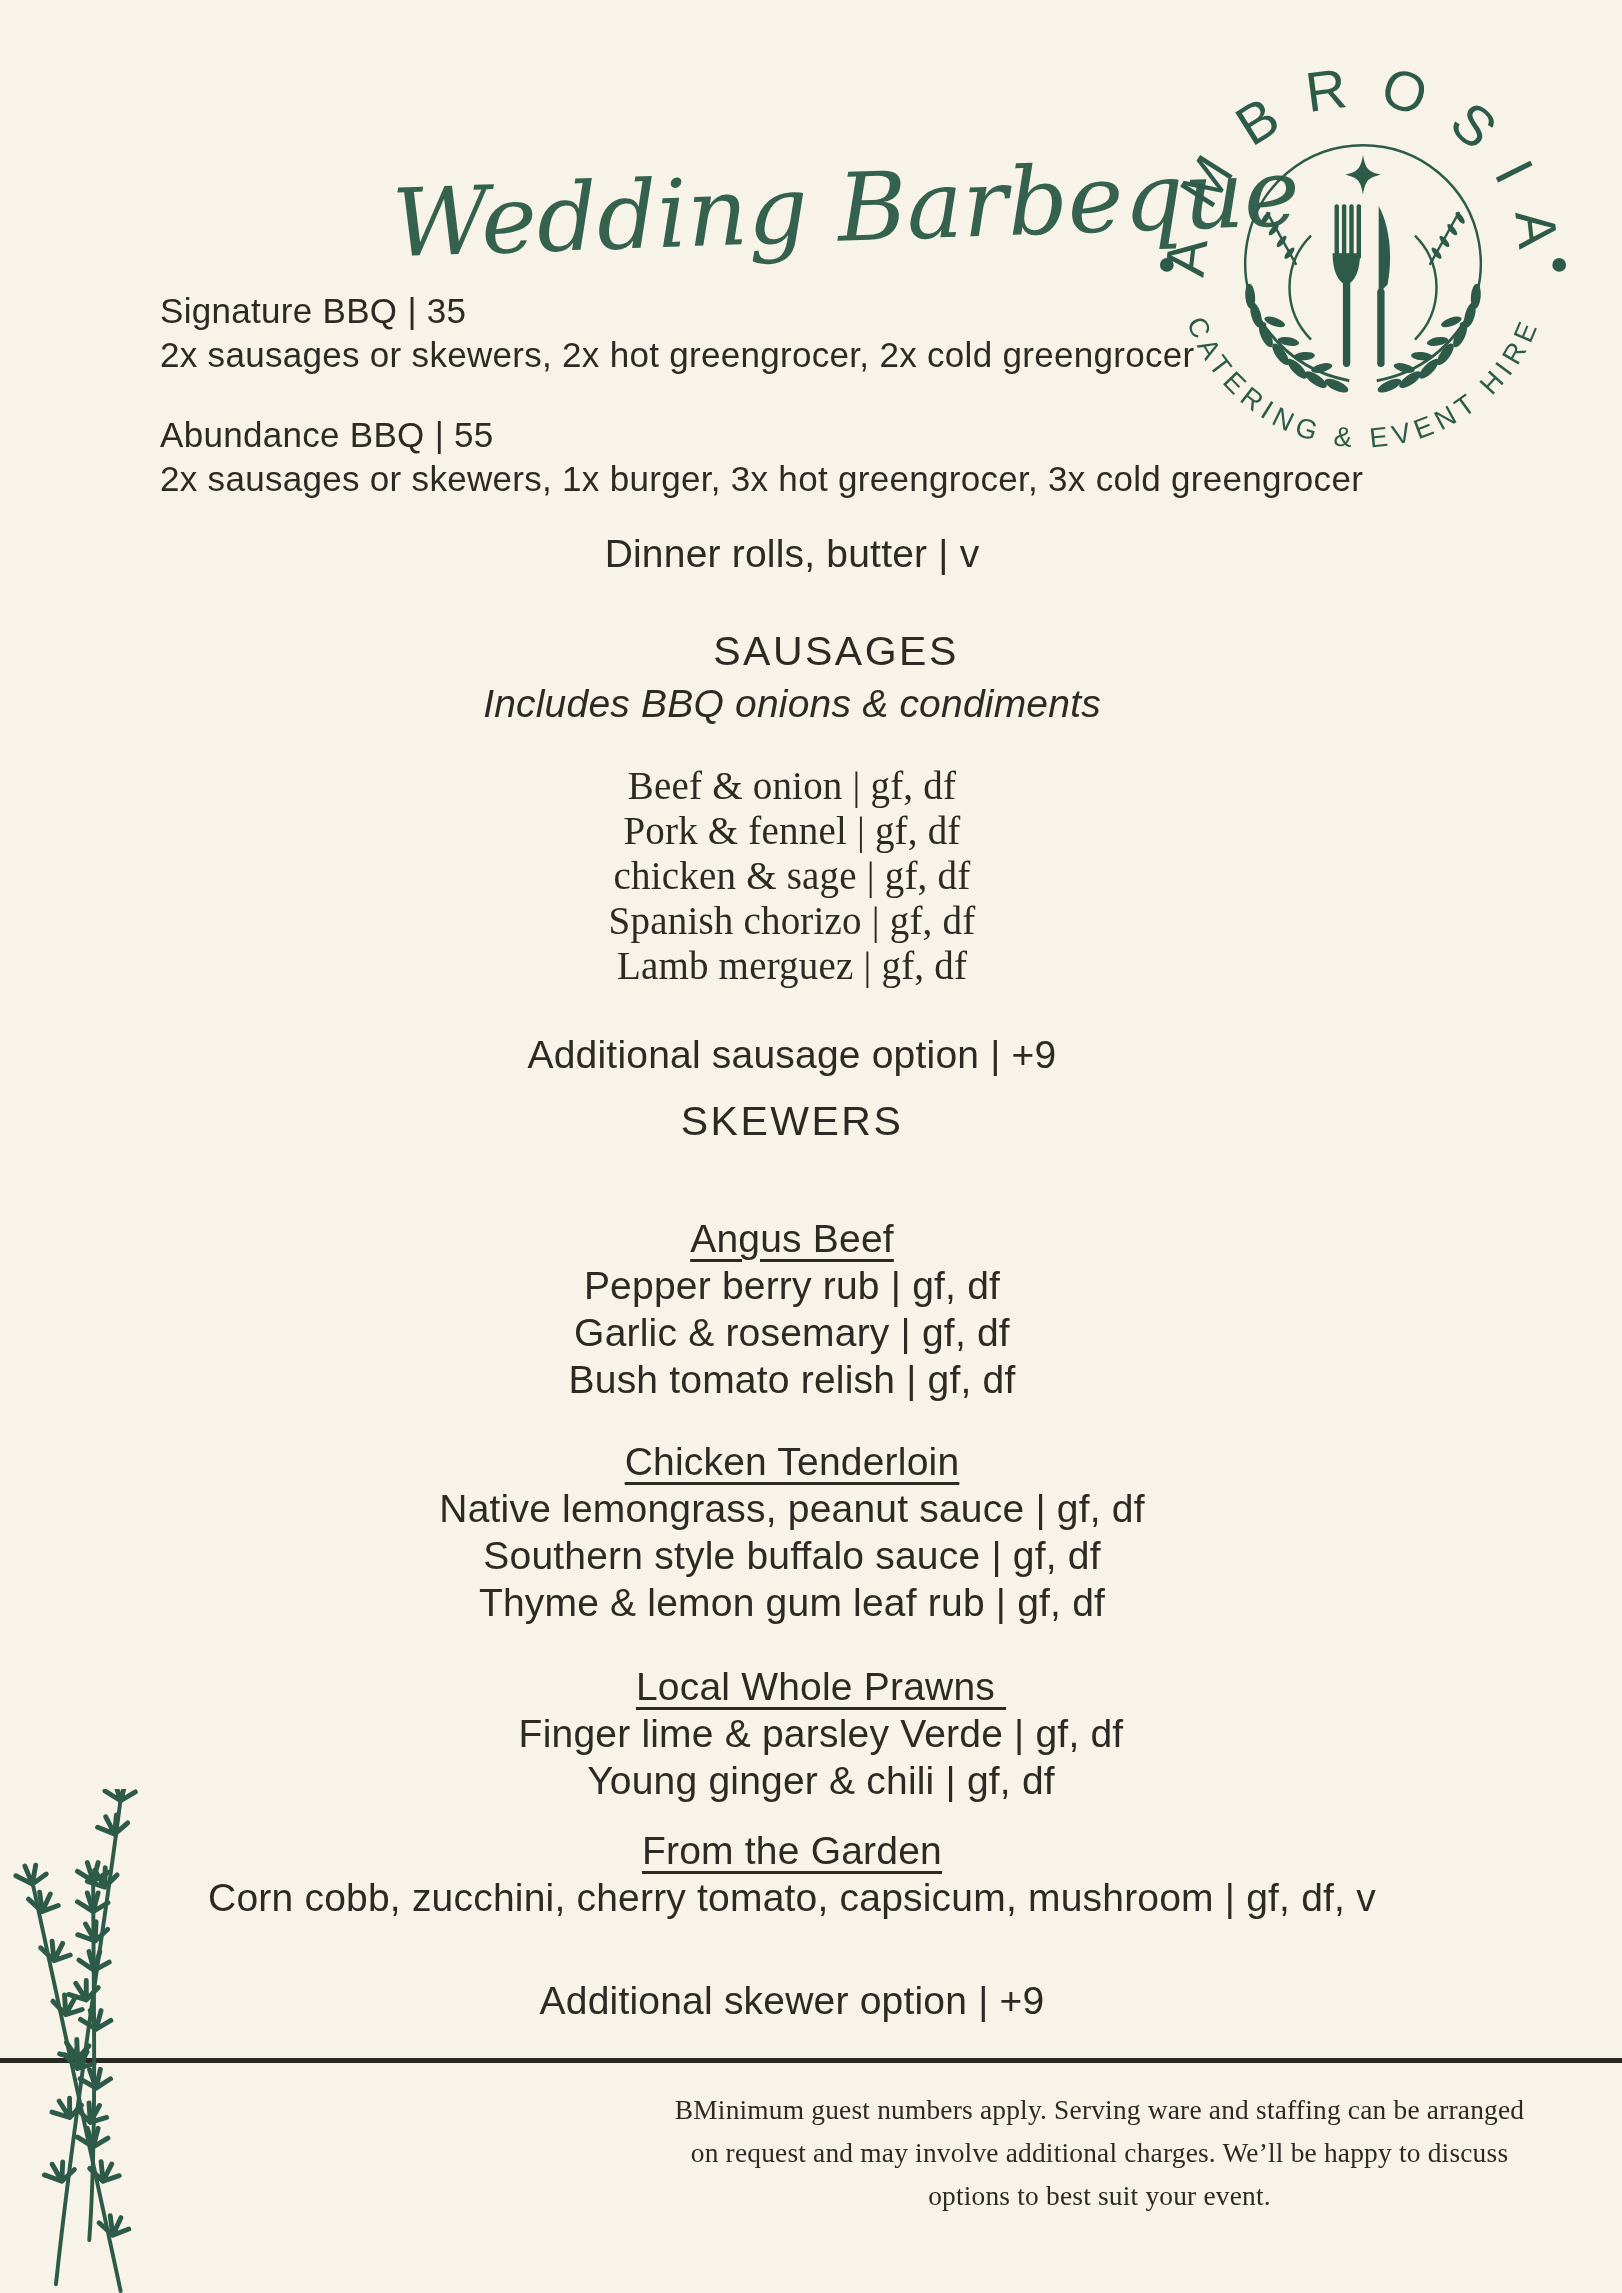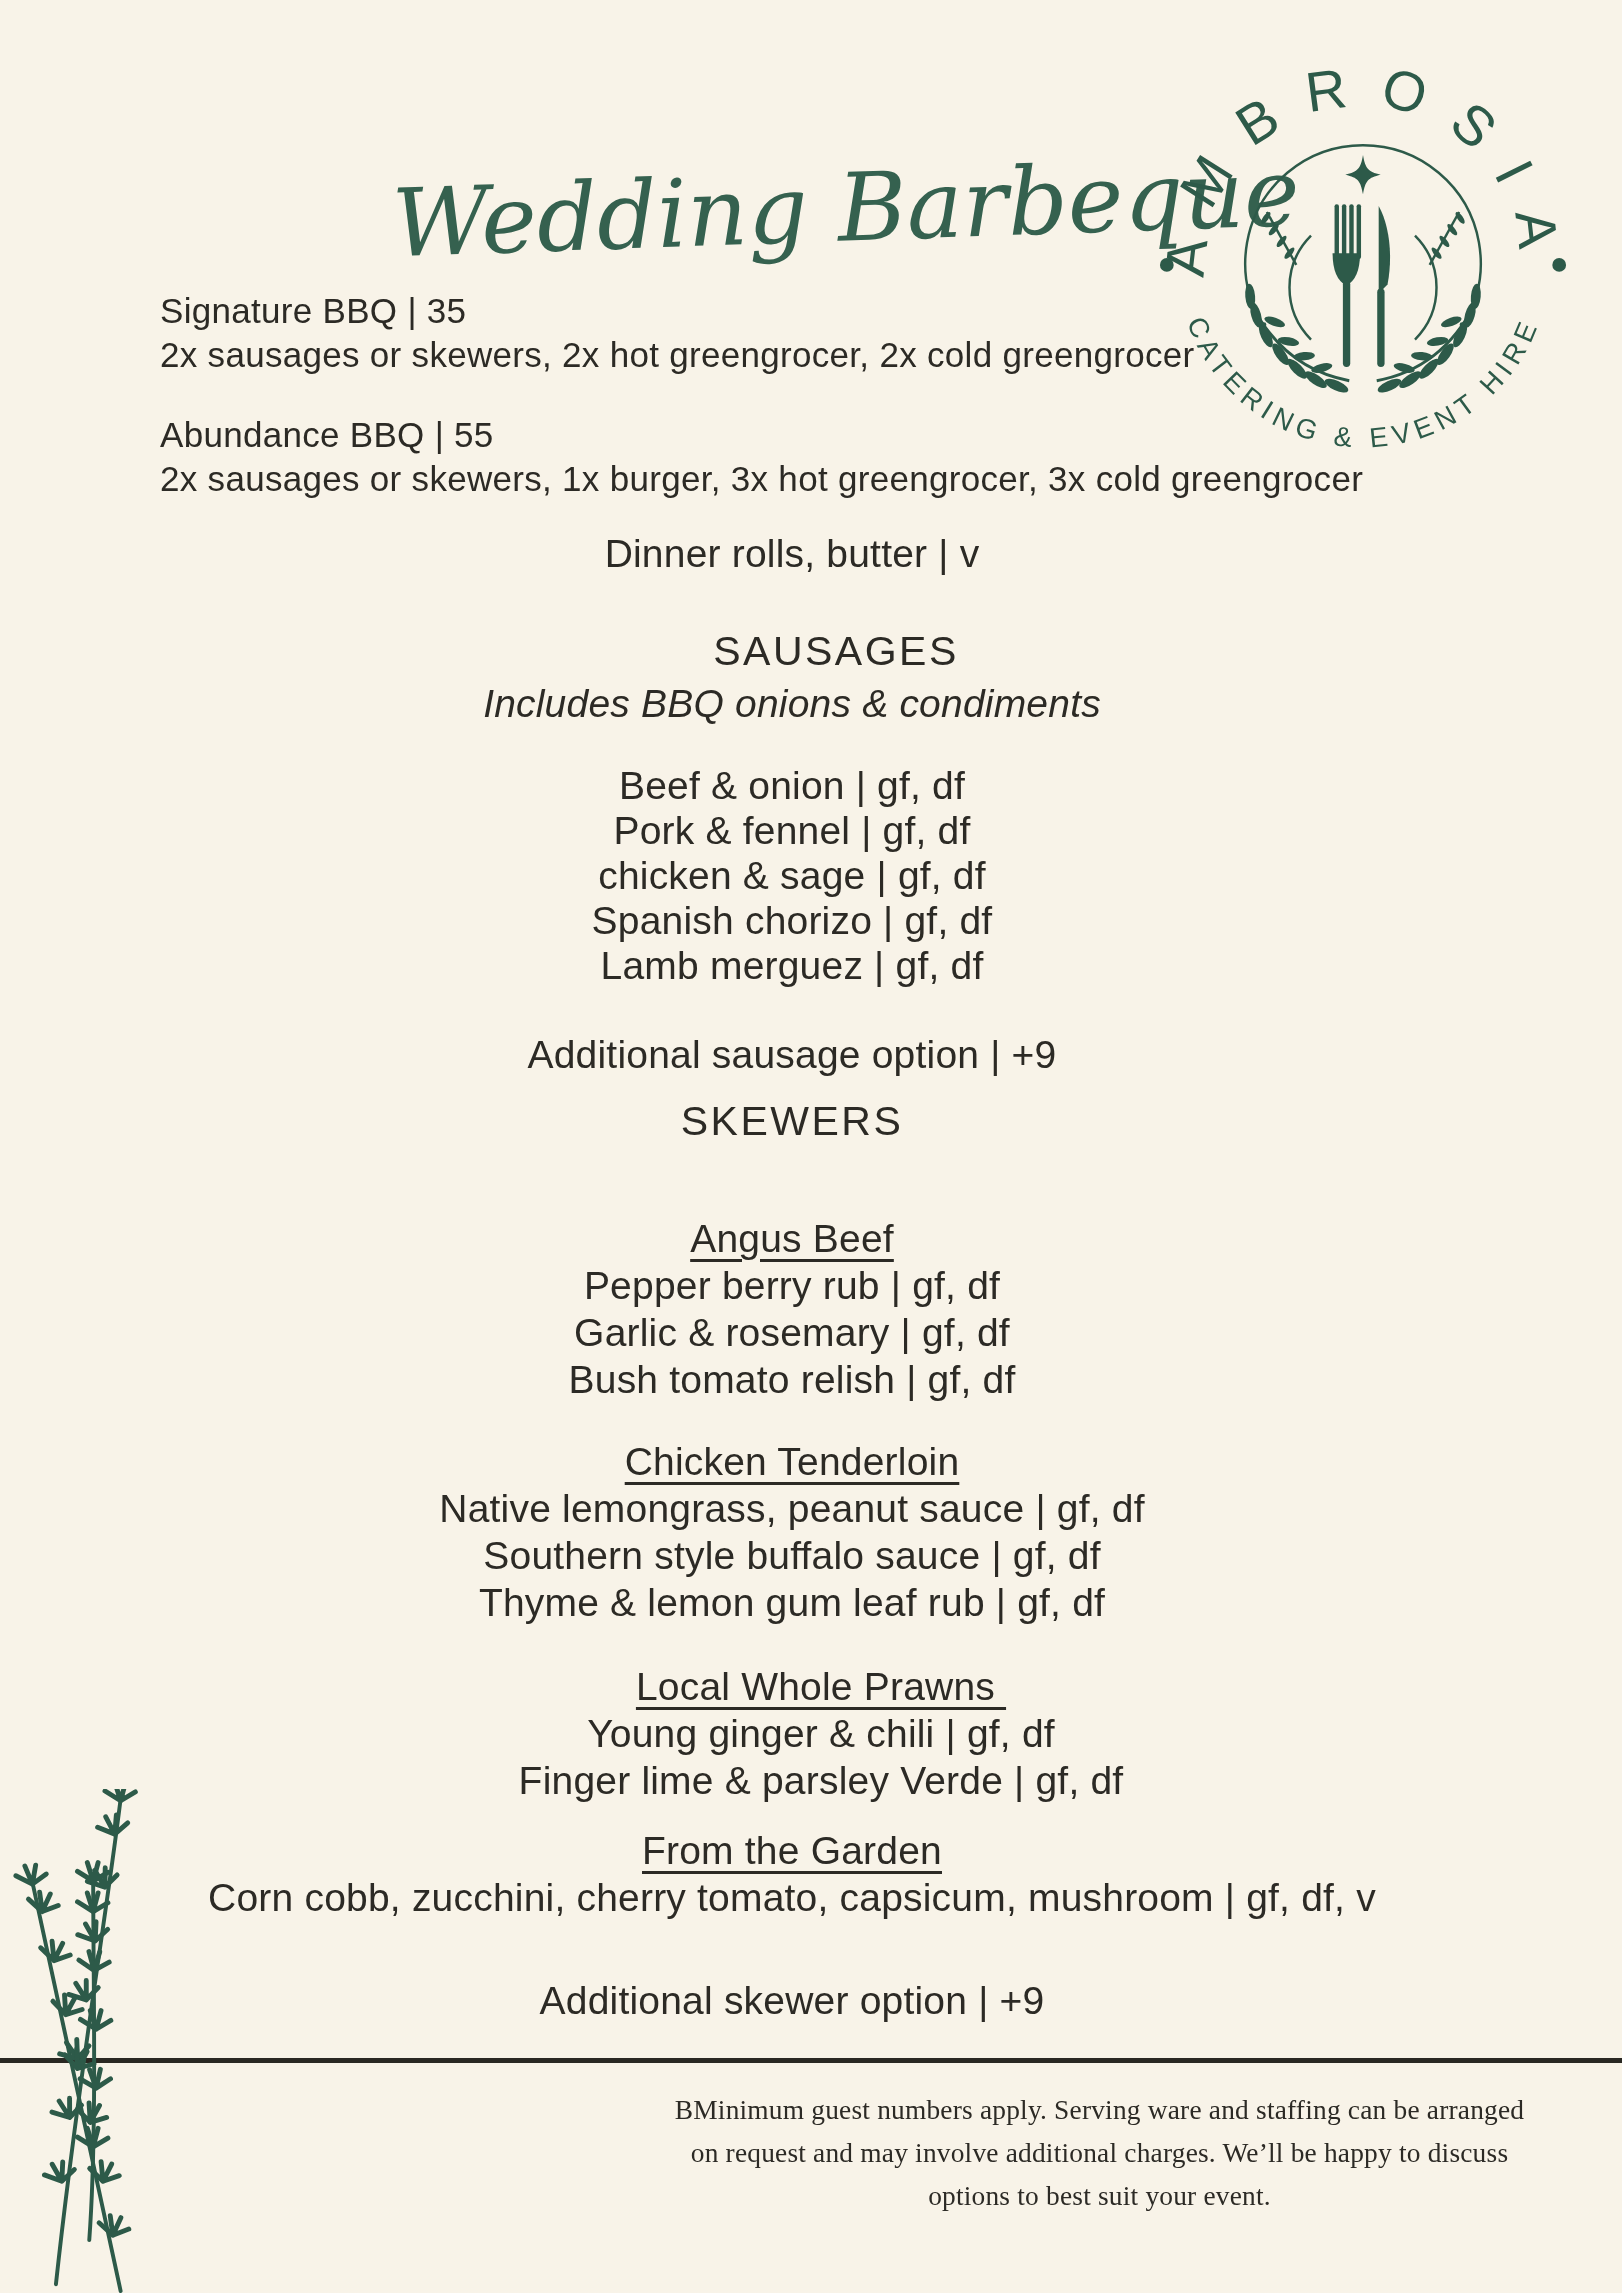--- a/index.html
+++ b/index.html
@@ -35,21 +35,21 @@
   .heading{font-size:41px;line-height:49px;letter-spacing:2.5px;}
   .italic{font-style:italic;}
   .group .group-title{
     font-size:39px;line-height:47px;letter-spacing:0.2px;
     text-decoration:underline;
     text-underline-offset:6.9px;
     text-decoration-thickness:2.9px;
     white-space:pre;
   }
   .group .group-items div{font-size:39px;line-height:47px;letter-spacing:0.2px;}
-  .sausage-items div{line-height:45px;}
+  .sausage-items div{line-height:45px;font-family:Liberation Serif, serif;}
   .dinner{top:530px;}
   .sausages-heading{top:627px;padding-left:44px;}
   .sausages-sub{top:680px;}
   .sausage-items{top:763px;}
   .add-sausage{top:1031px;}
   .skewers-heading{top:1097px;text-align:center;}
   .grp-angus{top:1215px;}
   .grp-chicken{top:1438px;}
   .grp-prawns{top:1663px;margin-left:29px;}
   .grp-garden{top:1827px;}
@@ -210,22 +210,22 @@
     <div class="group-items">
       <div>Native lemongrass, peanut sauce | gf, df</div>
       <div>Southern style buffalo sauce | gf, df</div>
       <div>Thyme &amp; lemon gum leaf rub | gf, df</div>
     </div>
   </div>
 
   <div class="abs cc group grp-prawns">
     <div class="group-title">Local Whole Prawns&nbsp;</div>
     <div class="group-items">
+      <div>Finger lime &amp; parsley Verde | gf, df</div>
       <div>Young ginger &amp; chili | gf, df</div>
-      <div>Finger lime &amp; parsley Verde | gf, df</div>
     </div>
   </div>
 
   <div class="abs cc group grp-garden">
     <div class="group-title">From the Garden</div>
     <div class="group-items">
       <div>Corn cobb, zucchini, cherry tomato, capsicum, mushroom | gf, df, v</div>
     </div>
   </div>
 

